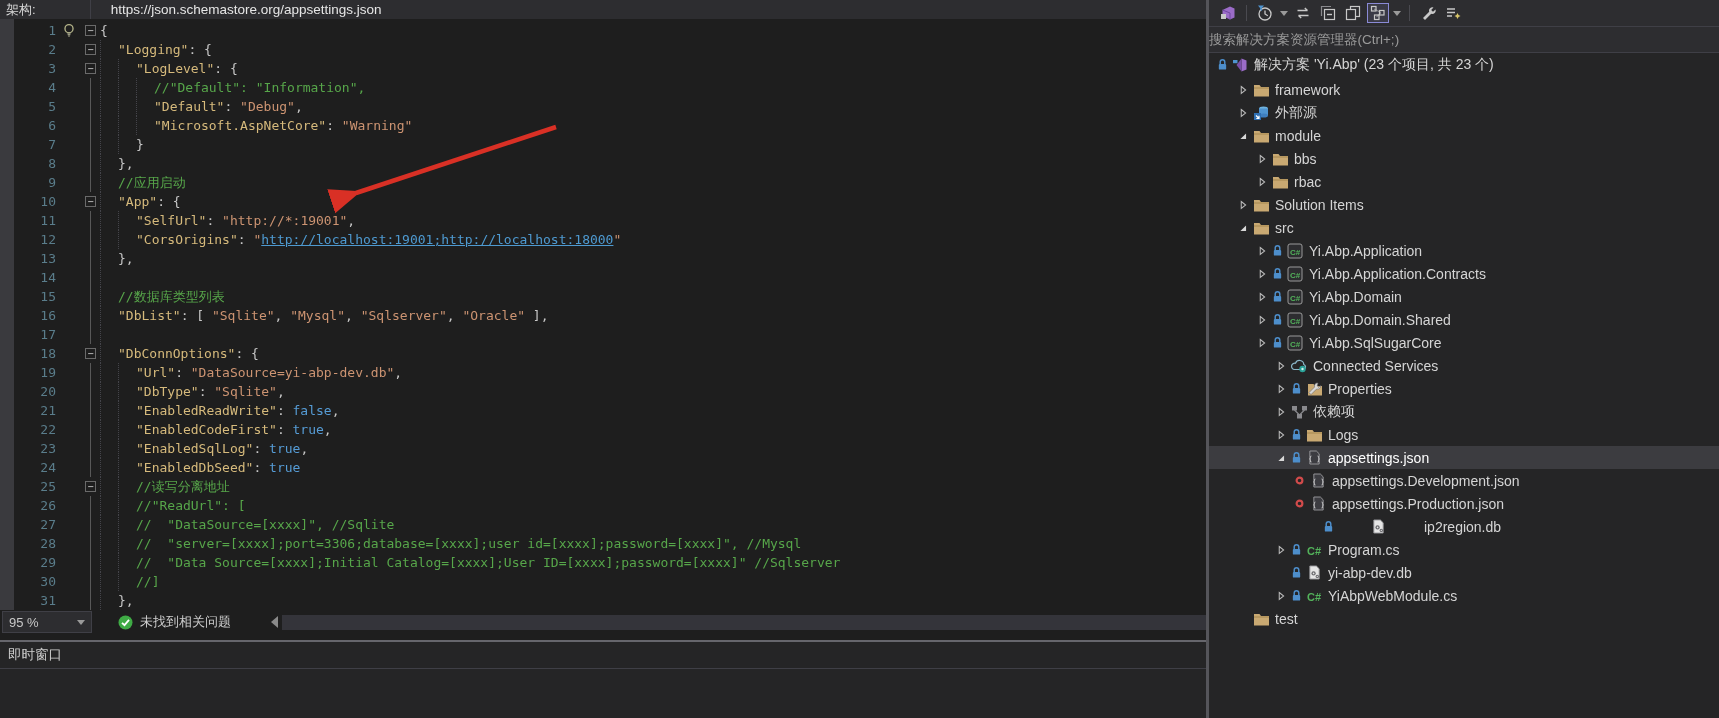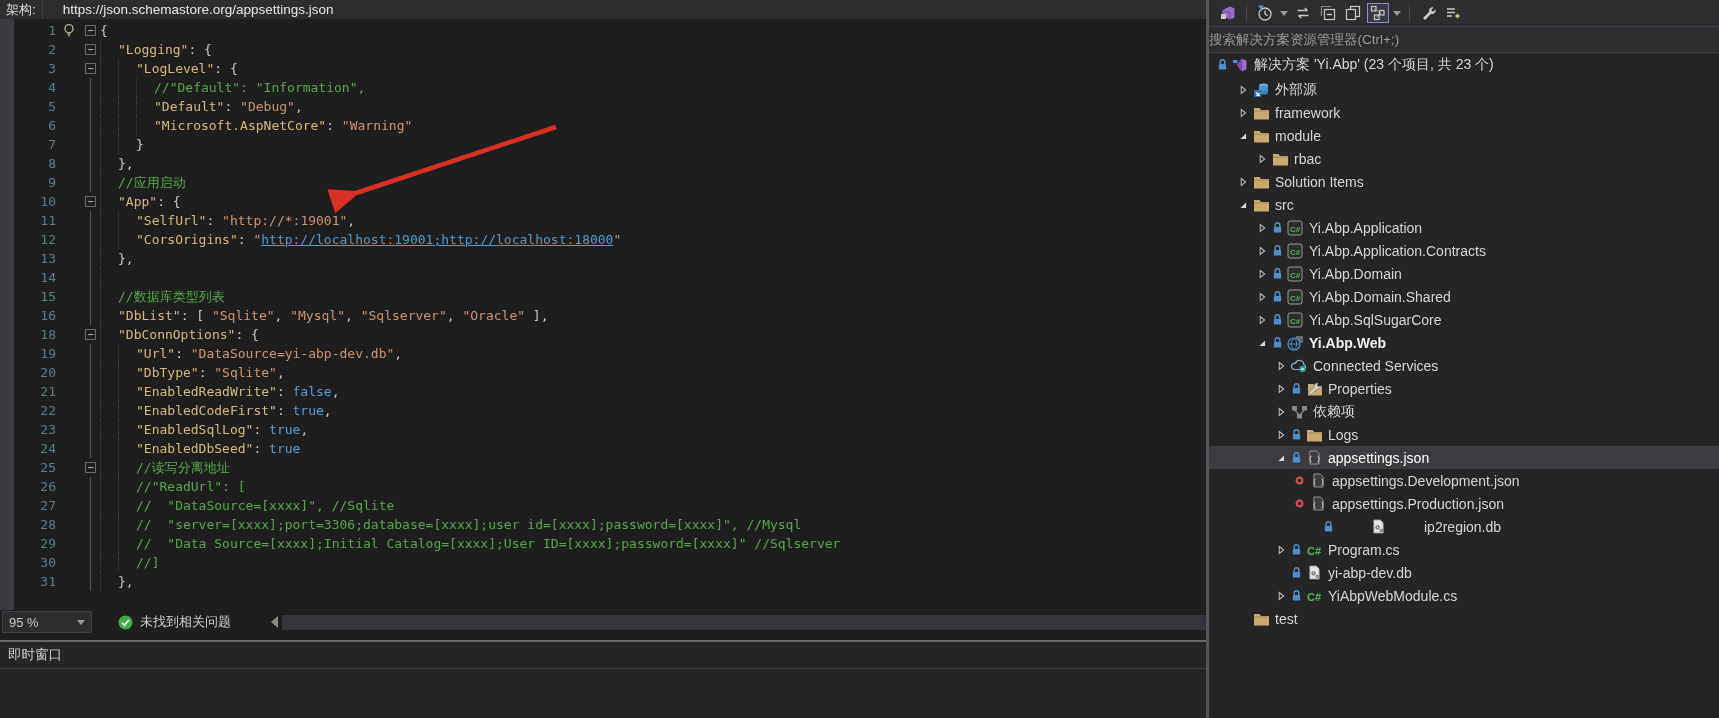--- a/index.html
+++ b/index.html
@@ -1,21 +1,21 @@
 <!DOCTYPE html>
 <html><head>
 <meta charset="utf-8">
 <style>
   html,body{margin:0;padding:0;background:#161616;}
   .screen{position:relative;width:1719px;height:718px;background:#1e1e1e;overflow:hidden;
           font-family:"Liberation Sans",sans-serif;color:#d0d0d0;}
   
   .editor-pane{position:absolute;left:0;top:0;width:1206px;height:718px;background:#1e1e1e;}
   .schema-bar{position:absolute;left:0;top:0;width:100%;height:19px;background:#2d2d30;
-              display:flex;align-items:center;font-size:13px;border-bottom:1px solid #2a2a2c;}
+              display:flex;align-items:center;font-size:13px;border-bottom:1px solid #2a2a2c;gap:48px;}
   .schema-label{padding:0 6px 0 6px;color:#d8d8d8;white-space:nowrap;}
   .schema-combo{flex:1;height:100%;display:flex;align-items:center;padding-left:20px;
                 border-left:1px solid #3f3f46;color:#e6e6e6;font-size:13.5px;}
   .code-area{position:absolute;left:0;top:19px;width:1206px;height:591px;background:#1e1e1e;}
   .indicator-margin{position:absolute;left:0;top:0;width:14px;height:100%;background:#3a3a3e;}
   .code-lines{position:absolute;left:14px;top:2px;right:0;}
   .code-line{display:flex;height:19px;line-height:19px;font-family:"DejaVu Sans Mono",monospace;
              font-size:13px;white-space:pre;}
   .ln{width:42px;text-align:right;color:#5a7d8b;padding-right:4px;flex:none;
       font-family:"DejaVu Sans Mono",monospace;}
@@ -101,20 +101,21 @@
           <div class="code-line"><span class="ln">7</span><span class="bulb-slot"></span><span class="fold-slot"><span class="fold-vline"></span></span><span class="code-content"><span class="ind"></span><span class="ind"></span><span class="tok-p">}</span></span></div>
           <div class="code-line"><span class="ln">8</span><span class="bulb-slot"></span><span class="fold-slot"><span class="fold-vline"></span></span><span class="code-content"><span class="ind"></span><span class="tok-p">},</span></span></div>
           <div class="code-line"><span class="ln">9</span><span class="bulb-slot"></span><span class="fold-slot"><span class="fold-vline"></span></span><span class="code-content"><span class="ind"></span><span class="tok-c">//应用启动</span></span></div>
           <div class="code-line"><span class="ln">10</span><span class="bulb-slot"></span><span class="fold-slot"><span class="fold-box">−</span></span><span class="code-content"><span class="ind"></span><span class="tok-k">"App"</span><span class="tok-p">: {</span></span></div>
           <div class="code-line"><span class="ln">11</span><span class="bulb-slot"></span><span class="fold-slot"><span class="fold-vline"></span></span><span class="code-content"><span class="ind"></span><span class="ind"></span><span class="tok-k">"SelfUrl"</span><span class="tok-p">: </span><span class="tok-s">"http://*:19001"</span><span class="tok-p">,</span></span></div>
           <div class="code-line"><span class="ln">12</span><span class="bulb-slot"></span><span class="fold-slot"><span class="fold-vline"></span></span><span class="code-content"><span class="ind"></span><span class="ind"></span><span class="tok-k">"CorsOrigins"</span><span class="tok-p">: </span><span class="tok-s">"</span><span class="tok-l">http://localhost:19001;http://localhost:18000</span><span class="tok-s">"</span></span></div>
           <div class="code-line"><span class="ln">13</span><span class="bulb-slot"></span><span class="fold-slot"><span class="fold-vline"></span></span><span class="code-content"><span class="ind"></span><span class="tok-p">},</span></span></div>
           <div class="code-line"><span class="ln">14</span><span class="bulb-slot"></span><span class="fold-slot"><span class="fold-vline"></span></span><span class="code-content"><span class="ind"></span></span></div>
           <div class="code-line"><span class="ln">15</span><span class="bulb-slot"></span><span class="fold-slot"><span class="fold-vline"></span></span><span class="code-content"><span class="ind"></span><span class="tok-c">//数据库类型列表</span></span></div>
           <div class="code-line"><span class="ln">16</span><span class="bulb-slot"></span><span class="fold-slot"><span class="fold-vline"></span></span><span class="code-content"><span class="ind"></span><span class="tok-k">"DbList"</span><span class="tok-p">: [ </span><span class="tok-s">"Sqlite"</span><span class="tok-p">, </span><span class="tok-s">"Mysql"</span><span class="tok-p">, </span><span class="tok-s">"Sqlserver"</span><span class="tok-p">, </span><span class="tok-s">"Oracle"</span><span class="tok-p"> ],</span></span></div>
+          <div class="code-line"><span class="ln">17</span><span class="bulb-slot"></span><span class="fold-slot"><span class="fold-vline"></span></span><span class="code-content"><span class="ind"></span></span></div>
           <div class="code-line"><span class="ln">18</span><span class="bulb-slot"></span><span class="fold-slot"><span class="fold-box">−</span></span><span class="code-content"><span class="ind"></span><span class="tok-k">"DbConnOptions"</span><span class="tok-p">: {</span></span></div>
           <div class="code-line"><span class="ln">19</span><span class="bulb-slot"></span><span class="fold-slot"><span class="fold-vline"></span></span><span class="code-content"><span class="ind"></span><span class="ind"></span><span class="tok-k">"Url"</span><span class="tok-p">: </span><span class="tok-s">"DataSource=yi-abp-dev.db"</span><span class="tok-p">,</span></span></div>
           <div class="code-line"><span class="ln">20</span><span class="bulb-slot"></span><span class="fold-slot"><span class="fold-vline"></span></span><span class="code-content"><span class="ind"></span><span class="ind"></span><span class="tok-k">"DbType"</span><span class="tok-p">: </span><span class="tok-s">"Sqlite"</span><span class="tok-p">,</span></span></div>
           <div class="code-line"><span class="ln">21</span><span class="bulb-slot"></span><span class="fold-slot"><span class="fold-vline"></span></span><span class="code-content"><span class="ind"></span><span class="ind"></span><span class="tok-k">"EnabledReadWrite"</span><span class="tok-p">: </span><span class="tok-b">false</span><span class="tok-p">,</span></span></div>
           <div class="code-line"><span class="ln">22</span><span class="bulb-slot"></span><span class="fold-slot"><span class="fold-vline"></span></span><span class="code-content"><span class="ind"></span><span class="ind"></span><span class="tok-k">"EnabledCodeFirst"</span><span class="tok-p">: </span><span class="tok-b">true</span><span class="tok-p">,</span></span></div>
           <div class="code-line"><span class="ln">23</span><span class="bulb-slot"></span><span class="fold-slot"><span class="fold-vline"></span></span><span class="code-content"><span class="ind"></span><span class="ind"></span><span class="tok-k">"EnabledSqlLog"</span><span class="tok-p">: </span><span class="tok-b">true</span><span class="tok-p">,</span></span></div>
           <div class="code-line"><span class="ln">24</span><span class="bulb-slot"></span><span class="fold-slot"><span class="fold-vline"></span></span><span class="code-content"><span class="ind"></span><span class="ind"></span><span class="tok-k">"EnabledDbSeed"</span><span class="tok-p">: </span><span class="tok-b">true</span></span></div>
           <div class="code-line"><span class="ln">25</span><span class="bulb-slot"></span><span class="fold-slot"><span class="fold-box">−</span></span><span class="code-content"><span class="ind"></span><span class="ind"></span><span class="tok-c">//读写分离地址</span></span></div>
           <div class="code-line"><span class="ln">26</span><span class="bulb-slot"></span><span class="fold-slot"><span class="fold-vline"></span></span><span class="code-content"><span class="ind"></span><span class="ind"></span><span class="tok-c">//"ReadUrl": [</span></span></div>
           <div class="code-line"><span class="ln">27</span><span class="bulb-slot"></span><span class="fold-slot"><span class="fold-vline"></span></span><span class="code-content"><span class="ind"></span><span class="ind"></span><span class="tok-c">//  "DataSource=[xxxx]", //Sqlite</span></span></div>
@@ -244,57 +245,71 @@
       <span class="tree-label">解决方案 'Yi.Abp' (23 个项目, 共 23 个)</span>
     </div>
     <div class="se-tree" id="se-tree">
         <div class="tree-row" style="padding-left: 25px;">
           <span class="slot-exp">
             <svg width="14" height="14" viewBox="0 0 16 16">
               <path d="M6 4 L11 8 L6 12 Z" fill="none" stroke="#b8b8b8" stroke-width="1.2"></path>
             </svg>
           </span>
           <span class="slot-icon">
+            <svg width="17" height="14" viewBox="0 0 17 14">
+              <path d="M1 2 h5.5 l1.5 2 H16 v9.5 H1 Z" fill="#c9a972"></path>
+              <path d="M1 5 H16" stroke="#a5874f" stroke-width="1"></path>
+            </svg>
+          </span>
+          <span class="tree-label">framework</span>
+        </div>
+        <div class="tree-row" style="padding-left: 25px;">
+          <span class="slot-exp">
+            <svg width="14" height="14" viewBox="0 0 16 16">
+              <path d="M6 4 L11 8 L6 12 Z" fill="none" stroke="#b8b8b8" stroke-width="1.2"></path>
+            </svg>
+          </span>
+          <span class="slot-icon">
             <svg width="16" height="16" viewBox="0 0 16 16">
               <ellipse cx="10.5" cy="3.5" rx="4.5" ry="2" fill="#6fb3e0"></ellipse>
               <rect x="6" y="3.5" width="9" height="7" fill="#4f94d0"></rect>
               <ellipse cx="10.5" cy="10.5" rx="4.5" ry="2" fill="#3f7fbf"></ellipse>
               <rect x="1" y="8" width="7" height="7" fill="#2f6fb2"></rect>
               <path d="M3 10.5 l3 3 M6 10.8 v2.7 h-2.7" stroke="#ffffff" stroke-width="1.2" fill="none"></path>
             </svg>
           </span>
           <span class="tree-label">外部源</span>
         </div>
         <div class="tree-row" style="padding-left: 25px;">
           <span class="slot-exp">
             <svg width="14" height="14" viewBox="0 0 16 16">
-              <path d="M6 4 L11 8 L6 12 Z" fill="none" stroke="#b8b8b8" stroke-width="1.2"></path>
-            </svg>
-          </span>
-          <span class="slot-icon">
-            <svg width="17" height="14" viewBox="0 0 17 14">
-              <path d="M1 2 h5.5 l1.5 2 H16 v9.5 H1 Z" fill="#c9a972"></path>
-              <path d="M1 5 H16" stroke="#a5874f" stroke-width="1"></path>
-            </svg>
-          </span>
-          <span class="tree-label">framework</span>
-        </div>
-        <div class="tree-row" style="padding-left: 25px;">
-          <span class="slot-exp">
-            <svg width="14" height="14" viewBox="0 0 16 16">
               <path d="M11.5 5 V11.5 H5 Z" fill="#d8d8d8"></path>
             </svg>
           </span>
           <span class="slot-icon">
             <svg width="17" height="14" viewBox="0 0 17 14">
               <path d="M1 2 h5.5 l1.5 2 H16 v9.5 H1 Z" fill="#c9a972"></path>
               <path d="M1 5 H16" stroke="#a5874f" stroke-width="1"></path>
             </svg>
           </span>
           <span class="tree-label">module</span>
+        </div>
+        <div class="tree-row" style="padding-left: 44px;">
+          <span class="slot-exp">
+            <svg width="14" height="14" viewBox="0 0 16 16">
+              <path d="M6 4 L11 8 L6 12 Z" fill="none" stroke="#b8b8b8" stroke-width="1.2"></path>
+            </svg>
+          </span>
+          <span class="slot-icon">
+            <svg width="17" height="14" viewBox="0 0 17 14">
+              <path d="M1 2 h5.5 l1.5 2 H16 v9.5 H1 Z" fill="#c9a972"></path>
+              <path d="M1 5 H16" stroke="#a5874f" stroke-width="1"></path>
+            </svg>
+          </span>
+          <span class="tree-label">bbs</span>
         </div>
         <div class="tree-row" style="padding-left: 44px;">
           <span class="slot-exp">
             <svg width="14" height="14" viewBox="0 0 16 16">
               <path d="M6 4 L11 8 L6 12 Z" fill="none" stroke="#b8b8b8" stroke-width="1.2"></path>
             </svg>
           </span>
           <span class="slot-icon">
             <svg width="17" height="14" viewBox="0 0 17 14">
               <path d="M1 2 h5.5 l1.5 2 H16 v9.5 H1 Z" fill="#c9a972"></path>
@@ -423,41 +438,20 @@
               <rect x="2" y="6.5" width="8" height="6" rx="1" fill="#4d8ecb"></rect>
             </svg>
           </span>
           <span class="slot-icon">
             <svg width="16" height="16" viewBox="0 0 16 16">
               <rect x="1" y="1" width="14" height="14" rx="2" fill="#2d2d30" stroke="#9a9a9a"></rect>
               <text x="8" y="11.5" font-size="8" font-weight="bold" fill="#53b35b" text-anchor="middle" font-family="Liberation Sans,sans-serif">C#</text>
             </svg>
           </span>
           <span class="tree-label">Yi.Abp.SqlSugarCore</span>
-        </div>
-        <div class="tree-row bold" style="padding-left: 44px;">
-          <span class="slot-exp">
-            <svg width="14" height="14" viewBox="0 0 16 16">
-              <path d="M11.5 5 V11.5 H5 Z" fill="#d8d8d8"></path>
-            </svg>
-          </span>
-          <span class="slot-lock">
-            <svg width="11" height="13" viewBox="0 0 12 14">
-              <path d="M3.5 6.5 V4.3 a2.5 2.5 0 0 1 5 0 V6.5" stroke="#4d8ecb" stroke-width="1.6" fill="none"></path>
-              <rect x="2" y="6.5" width="8" height="6" rx="1" fill="#4d8ecb"></rect>
-            </svg>
-          </span>
-          <span class="slot-icon">
-            <svg width="17" height="16" viewBox="0 0 17 16">
-              <rect x="9" y="1" width="7" height="7" fill="#6a6a6e"></rect>
-              <circle cx="7" cy="9" r="6" fill="#1e1e1e" stroke="#4f94d0" stroke-width="1.2"></circle>
-              <path d="M1.2 9 H12.8 M7 3.2 a7.5 7.5 0 0 1 0 11.6 M7 3.2 a7.5 7.5 0 0 0 0 11.6" stroke="#4f94d0" stroke-width="1" fill="none"></path>
-            </svg>
-          </span>
-          <span class="tree-label">Yi.Abp.Web</span>
         </div>
         <div class="tree-row" style="padding-left: 63px;">
           <span class="slot-exp">
             <svg width="14" height="14" viewBox="0 0 16 16">
               <path d="M6 4 L11 8 L6 12 Z" fill="none" stroke="#b8b8b8" stroke-width="1.2"></path>
             </svg>
           </span>
           <span class="slot-icon">
             <svg width="18" height="14" viewBox="0 0 18 14">
               <path d="M4.5 10.5 a3.2 3.2 0 1 1 1-6.3 A4.3 4.3 0 0 1 13.8 5.5 a2.8 2.8 0 0 1 .4 5 Z" fill="none" stroke="#8ab6c9" stroke-width="1.2"></path>

